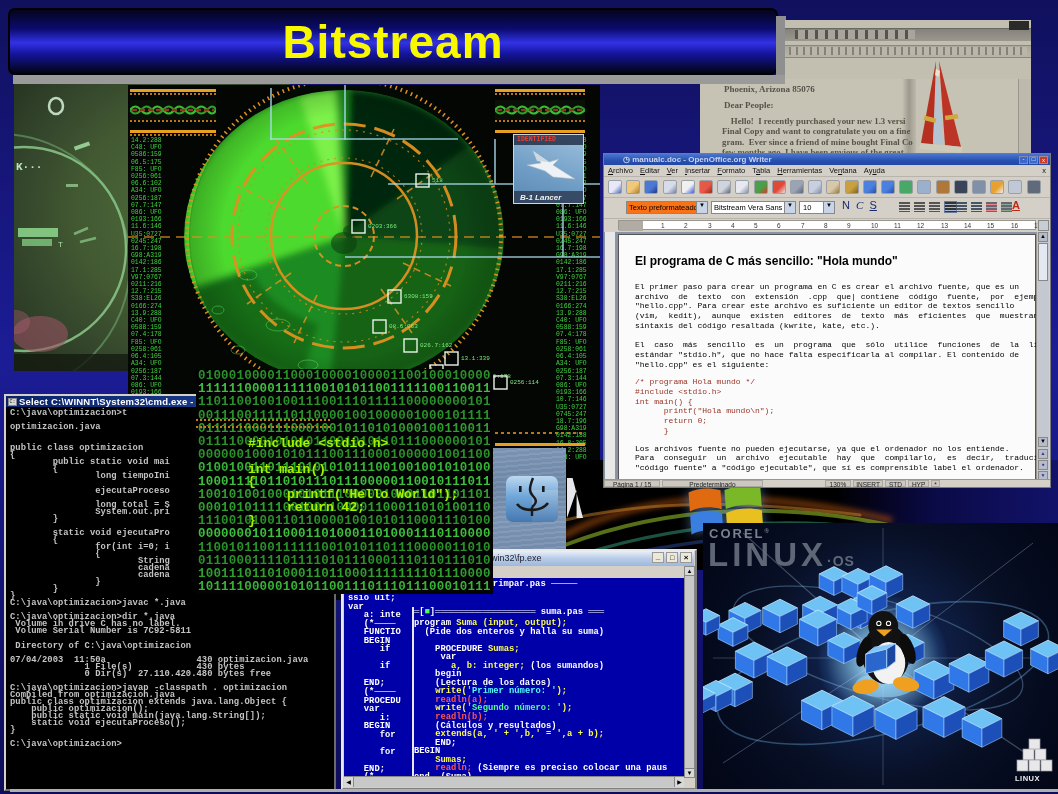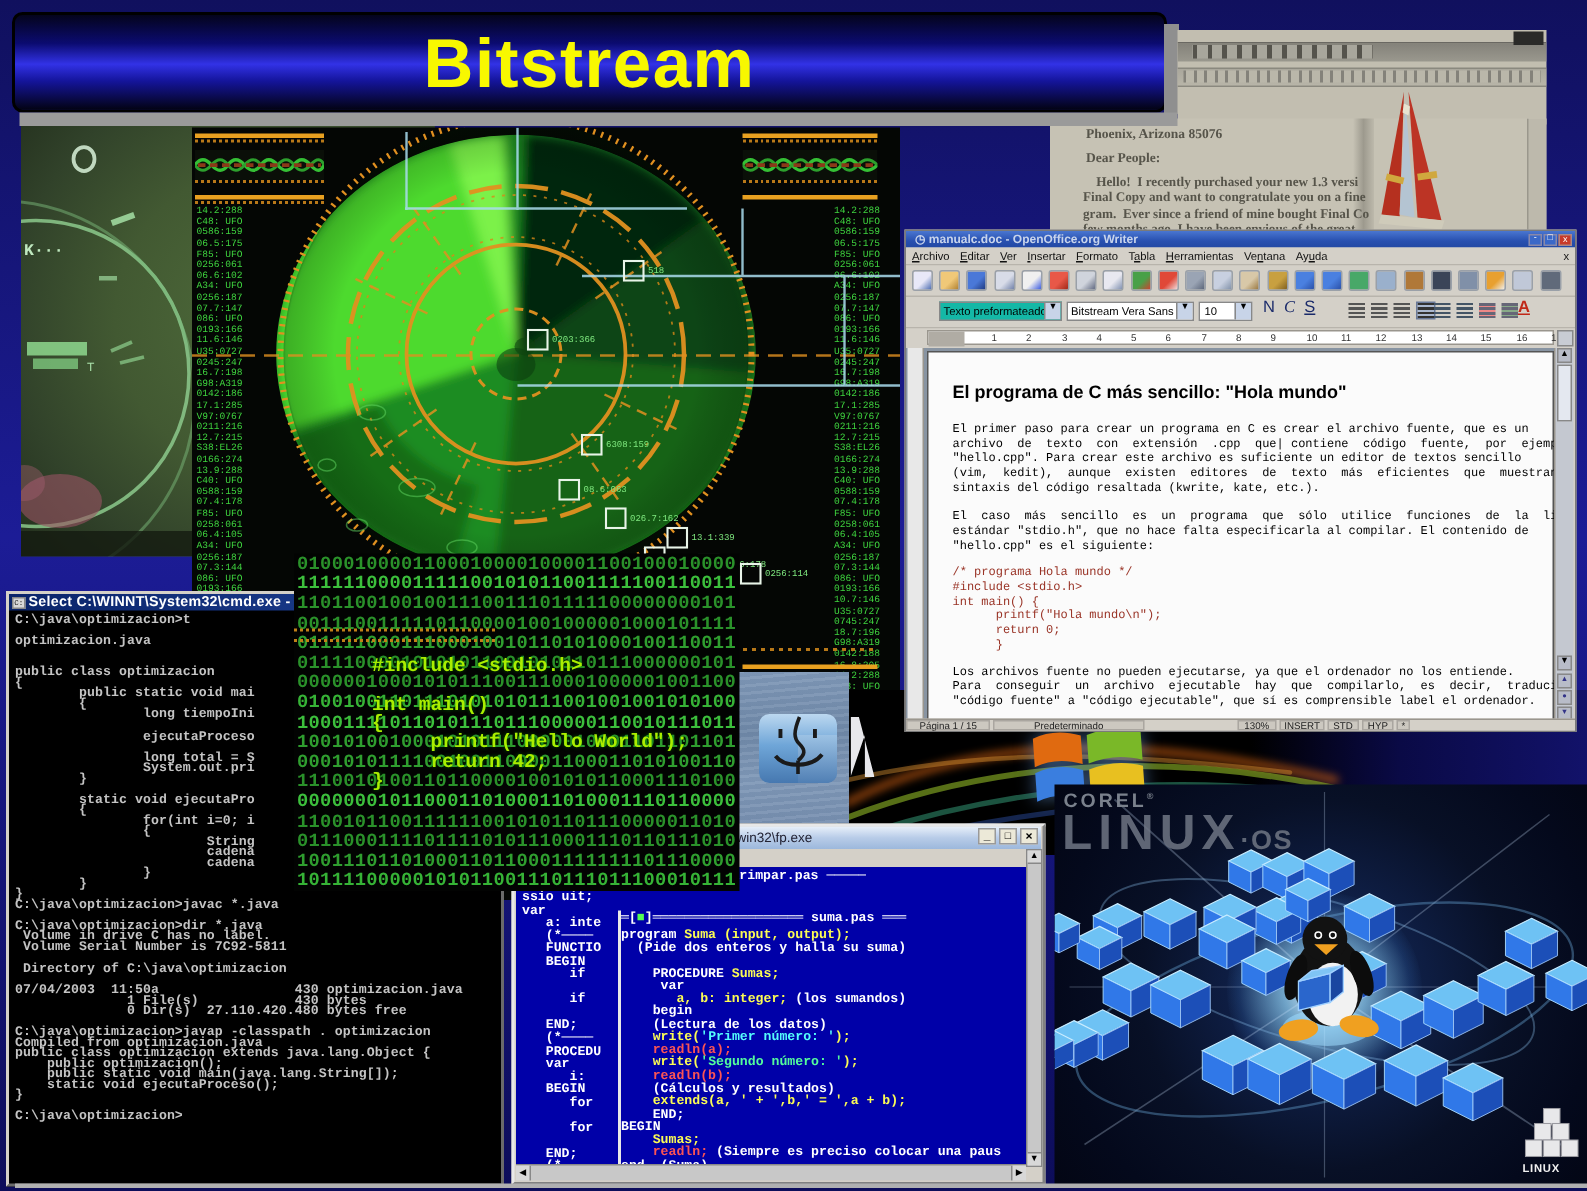--- a/index.html
+++ b/index.html
@@ -178,20 +178,30 @@
         <ellipse cx="150" cy="240" rx="12" ry="6"></ellipse>
       <ellipse cx="110" cy="265" rx="7" ry="4"></ellipse>
         <ellipse cx="180" cy="280" rx="10" ry="5"></ellipse>
       <ellipse cx="90" cy="225" rx="6" ry="4"></ellipse>
         <ellipse cx="210" cy="300" rx="9" ry="5"></ellipse>
       <ellipse cx="250" cy="310" rx="8" ry="4"></ellipse>
         <ellipse cx="160" cy="310" rx="7" ry="4"></ellipse>
     </g>
   </svg>
 
+  <div class="abs" style="left:385px;top:49px;width:71px;height:70px;background:linear-gradient(200deg,#9cc0dd,#6f9cc4 60%,#5a88b0);border:1px solid #c8d8e8">
+    <div style="position:absolute;left:3px;top:1px;font-size:6.5px;color:#e84030;font-weight:bold;z-index:3;font-family:'Liberation Mono',monospace">IDENTIFIED</div>
+    <svg width="69" height="68" viewBox="0 0 69 68" style="position:absolute;left:0;top:0">
+      <rect x="0" y="0" width="69" height="10" fill="#23304a" opacity="0.85"></rect>
+        <path d="M61,44 L39,30 L45,24 L35,27 L19,16 L27,28 L13,30 L31,36 L39,42 Z" fill="#eef2f6" stroke="#aab8c4" stroke-width="0.6"></path>
+        <path d="M35,27 L19,16 L23,26 Z" fill="#cfd8e0"></path>
+        <rect x="0" y="56" width="69" height="12" fill="#2a3850" opacity="0.8"></rect>
+    </svg>
+    <div style="position:absolute;left:6px;bottom:1px;font-size:8px;color:#f0f0f0;z-index:2;font-style:italic;font-weight:bold">B-1 Lancer</div>
+  </div>
 </div>
 
 <div class="abs" style="left:477px;top:448px;width:89px;height:101px;z-index:15;
  background:linear-gradient(180deg,#8099b8,#7089a8 40%,#8099b8 70%,#7890b0)">
  <div class="abs" style="left:0;top:0;width:89px;height:101px;background:repeating-linear-gradient(175deg,rgba(255,255,255,0.06) 0 2px,rgba(60,80,110,0.07) 2px 5px)"></div>
  <div class="abs" style="left:29px;top:28px;width:52px;height:46px;border-radius:7px;overflow:hidden;background:linear-gradient(180deg,#bcd8f0,#6fa6d8 45%,#4678b0)">
    <div class="abs" style="left:26px;top:14px;width:26px;height:32px;background:linear-gradient(180deg,#9cc2e4,#507fb4);"></div>
    <svg width="52" height="46" viewBox="0 0 52 46" style="position:absolute;left:0;top:0">
      <path d="M27,2 C23,12 23,16 27,20 C31,24 31,27 26,31" fill="none" stroke="#1a1a1a" stroke-width="2.4"></path>
      <path d="M11,28 C17,36 35,36 42,27" fill="none" stroke="#1a1a1a" stroke-width="2.6"></path>
@@ -222,21 +232,21 @@
        <path d="M40,6 C52,2 64,2 76,6 L76,25 C64,21 52,21 40,25 Z" fill="#7ab828"></path>
        <path d="M4,29 C14,25 24,25 36,29 L36,48 C24,44 14,44 4,48 Z" fill="#3a7edf"></path>
        <path d="M40,29 C52,25 64,25 76,29 L76,48 C64,44 52,44 40,48 Z" fill="#e8c020"></path>
      </g>
    </svg>
  </div>
 </div>
 
 <div class="abs" style="left:603px;top:153px;width:448px;height:335px;z-index:45;background:#d4d0c8;border:1px solid #7a7a7a">
   <div class="abs" style="left:0;top:0;width:446px;height:11px;background:linear-gradient(180deg,#4a76d0,#2850b0 60%,#2248a4);display:flex;align-items:center">
-    <span style="color:#c8d4ec;font-size:8px;font-weight:bold;margin-left:6px;white-space:nowrap">◷ manualc.doc - OpenOffice.org Writer</span>
+    <span style="color:#c8d4ec;font-size:8px;font-weight:bold;margin-left:19px;white-space:nowrap">◷ manualc.doc - OpenOffice.org Writer</span>
     <span style="position:absolute;right:2px;top:1.5px;display:flex;gap:1px">
       <span style="width:9px;height:8px;background:#3a68c8;border:1px solid #88a;font-size:6px;color:#fff;line-height:5px;text-align:center">-</span>
       <span style="width:9px;height:8px;background:#3a68c8;border:1px solid #88a;font-size:6px;color:#fff;line-height:5px;text-align:center">□</span>
       <span style="width:9px;height:8px;background:#c83a2a;border:1px solid #a88;font-size:6px;color:#fff;line-height:6px;text-align:center">x</span>
     </span>
   </div>
   <div class="abs" style="left:0;top:11px;width:446px;height:12px;background:#d4d0c8;font-size:7.5px;color:#111;display:flex;gap:7px;align-items:center;padding-left:4px;border-bottom:1px solid #b8b4ac">
     <span><u>A</u>rchivo</span>
       <span><u>E</u>ditar</span>
       <span><u>V</u>er</span>
@@ -268,21 +278,21 @@
       <div style="position:absolute;left:295.2000000000007px;top:3px;width:14px;height:14px;background:linear-gradient(135deg,#48a868 55%,#48a868);border:1px solid #9aa0a8;border-radius:2px"></div>
       <div style="position:absolute;left:313.4000000000008px;top:3px;width:14px;height:14px;background:linear-gradient(135deg,#9ab0cc 55%,#9ab0cc);border:1px solid #9aa0a8;border-radius:2px"></div>
       <div style="position:absolute;left:331.6000000000008px;top:3px;width:14px;height:14px;background:linear-gradient(135deg,#b07838 55%,#b07838);border:1px solid #9aa0a8;border-radius:2px"></div>
       <div style="position:absolute;left:349.80000000000086px;top:3px;width:14px;height:14px;background:linear-gradient(135deg,#3a4458 55%,#3a4458);border:1px solid #9aa0a8;border-radius:2px"></div>
       <div style="position:absolute;left:368.0000000000009px;top:3px;width:14px;height:14px;background:linear-gradient(135deg,#8090a8 55%,#8090a8);border:1px solid #9aa0a8;border-radius:2px"></div>
       <div style="position:absolute;left:386.20000000000095px;top:3px;width:14px;height:14px;background:linear-gradient(135deg,#e8a030 55%,#f0f0f0);border:1px solid #9aa0a8;border-radius:2px"></div>
       <div style="position:absolute;left:404.400000000001px;top:3px;width:14px;height:14px;background:linear-gradient(135deg,#c0c8d8 55%,#c0c8d8);border:1px solid #9aa0a8;border-radius:2px"></div>
       <div style="position:absolute;left:422.60000000000105px;top:3px;width:14px;height:14px;background:linear-gradient(135deg,#606a7a 55%,#606a7a);border:1px solid #9aa0a8;border-radius:2px"></div>
     </div>
   <div class="abs" style="left:0;top:44px;width:446px;height:21px;background:#d4d0c8;border-bottom:1px solid #b8b4ac;font-size:7.5px">
-    <div class="abs" style="left:22px;top:3px;width:82px;height:13px;background:#14b8a6;border:1px solid #888;padding:1px 2px;white-space:nowrap;overflow:hidden">Texto preformateado<span style="position:absolute;right:0;top:0;width:11px;height:11px;background:#c8d4e8;border-left:1px solid #888;text-align:center;font-size:6px">▼</span></div>
+    <div class="abs" style="left:22px;top:3px;width:82px;height:13px;background:#f97316;border:1px solid #888;padding:1px 2px;white-space:nowrap;overflow:hidden">Texto preformateado<span style="position:absolute;right:0;top:0;width:11px;height:11px;background:#c8d4e8;border-left:1px solid #888;text-align:center;font-size:6px">▼</span></div>
     <div class="abs" style="left:107px;top:3px;width:85px;height:13px;background:#fff;border:1px solid #888;padding:1px 2px;white-space:nowrap;overflow:hidden">Bitstream Vera Sans Mo<span style="position:absolute;right:0;top:0;width:11px;height:11px;background:#c8d4e8;border-left:1px solid #888;text-align:center;font-size:6px">▼</span></div>
     <div class="abs" style="left:195px;top:3px;width:36px;height:13px;background:#fff;border:1px solid #888;padding:1px 3px">10<span style="position:absolute;right:0;top:0;width:11px;height:11px;background:#c8d4e8;border-left:1px solid #888;text-align:center;font-size:6px">▼</span></div>
     <div class="abs" style="left:238px;top:1px;font-size:11px;font-weight:normal;color:#1a2a6a">N&nbsp;&nbsp;<i style="font-family:'Liberation Serif'">C</i>&nbsp;&nbsp;<u>S</u></div>
     <div class="abs" style="left:295px;top:4px;display:flex;gap:4px">
       <div style="width:11px;height:10px;background:repeating-linear-gradient(180deg,#555 0 1.5px,transparent 1.5px 3px)"></div>
       <div style="width:11px;height:10px;background:repeating-linear-gradient(180deg,#555 0 1.5px,transparent 1.5px 3px)"></div>
       <div style="width:11px;height:10px;background:repeating-linear-gradient(180deg,#555 0 1.5px,transparent 1.5px 3px)"></div>
       <div style="width:13px;height:12px;background:repeating-linear-gradient(180deg,#333 0 1.5px,#aab8d0 1.5px 3px);border:1px solid #6a7a9a;margin-top:-1px"></div>
     </div>
     <div class="abs" style="left:352px;top:4px;display:flex;gap:4px">
@@ -619,21 +629,21 @@
       <g transform="translate(150,108)">
         <path d="M10,10 L34,4 L34,26 L10,32 Z" fill="#2a66cc" stroke="#9fd0ff" stroke-width="1"></path>
         <path d="M10,10 L20,2 L44,-2 L34,4 Z" fill="#7fc4f4" stroke="#9fd0ff" stroke-width="1"></path>
         <path d="M34,4 L44,-2 L44,18 L34,26 Z" fill="#1a46a0" stroke="#9fd0ff" stroke-width="1"></path>
       </g>
       <ellipse cx="160" cy="155" rx="15" ry="8" fill="#f0a020" transform="rotate(-8 160 155)"></ellipse>
       <ellipse cx="206" cy="152" rx="15" ry="8" fill="#f0a020" transform="rotate(10 206 152)"></ellipse>
     </g>
   </svg>
   <div class="abs" style="left:6px;top:3px;color:#7a818c;font-weight:bold;font-size:13px;letter-spacing:2px">COREL<span style="font-size:6px;vertical-align:super">®</span></div>
-  <div class="abs" style="left:5px;top:13px;color:#6f7684;font-weight:bold;font-size:33px;letter-spacing:4px;opacity:0.85">LINUX<span style="font-size:18px;letter-spacing:1px">·OS</span></div>
+  <div class="abs" style="left:5px;top:13px;color:#6f7684;font-weight:bold;font-size:33px;letter-spacing:4px;opacity:0.85">LINUX<span style="font-size:14px;letter-spacing:1px">·OS</span></div>
   <div class="abs" style="right:3px;bottom:7px;width:40px;height:46px">
     <svg width="40" height="40" viewBox="0 0 40 40">
       <g fill="#e8e8ea" stroke="#9a9aa0" stroke-width="0.7">
         <rect x="14" y="2" width="11" height="11"></rect>
           <rect x="8" y="12" width="11" height="11"></rect>
         <rect x="20" y="12" width="11" height="11"></rect>
           <rect x="2" y="23" width="11" height="11"></rect>
         <rect x="14" y="23" width="11" height="11"></rect>
           <rect x="26" y="23" width="11" height="11"></rect>
       </g>

